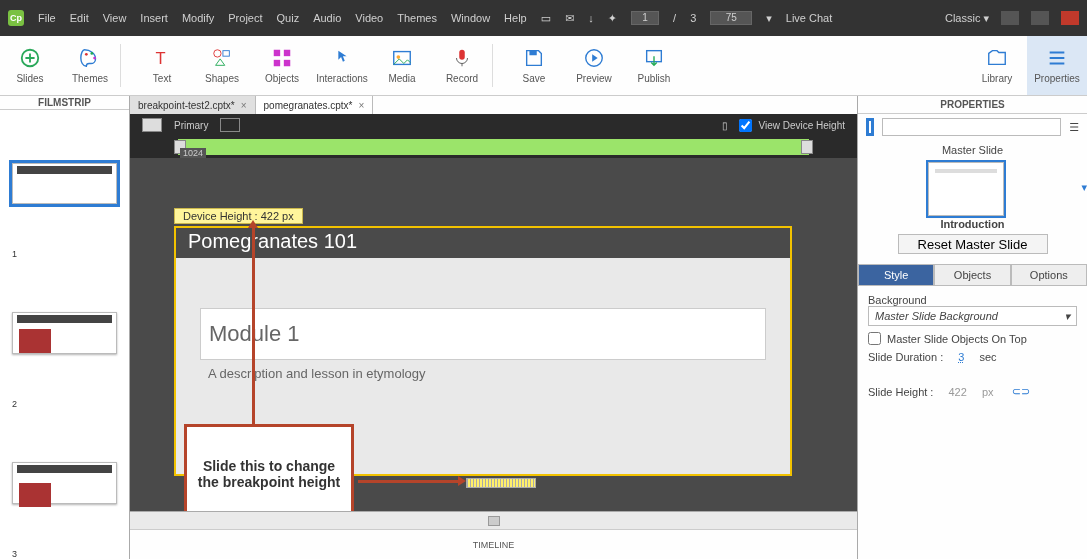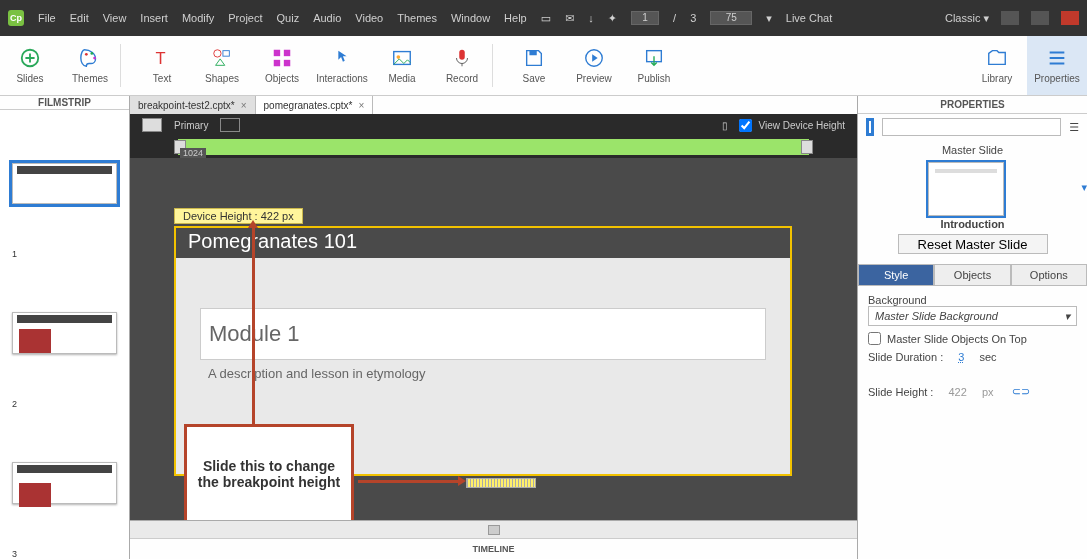--- a/index.html
+++ b/index.html
@@ -55,21 +55,21 @@
 
 .draghandle { position: absolute; left: 336px; top: 320px; width: 70px; height: 10px; background: #fff06a; border: 1px solid #aaa; background-image: repeating-linear-gradient(90deg,#aaa 0,#aaa 1px,transparent 1px,transparent 3px); cursor: ns-resize; }
 
 .callout { position: absolute; left: 54px; top: 266px; width: 170px; height: 100px; background: #fff; border: 3px solid #b5442a; display: flex; align-items: center; justify-content: center; text-align: center; font-size: 14px; font-weight: bold; padding: 8px; }
 .arrow1 { position: absolute; left: 122px; top: 65px; width: 3px; height: 202px; background: #b5442a; }
 .arrow1::before { content:''; position:absolute; top:-8px; left:-4px; border:5px solid transparent; border-bottom:8px solid #b5442a; }
 .arrow2 { position: absolute; left: 228px; top: 322px; width: 105px; height: 3px; background: #b5442a; }
 .arrow2::after { content:''; position:absolute; right:-8px; top:-4px; border:5px solid transparent; border-left:8px solid #b5442a; }
 
 .hscroll { height: 18px; background: #eaeaea; border-top: 1px solid #aaa; display:flex; align-items:center; justify-content:center; }
-.tlbar { height: 21px; background: #fefefe; border-top: 1px solid #ccc; text-align: center; font-size: 9px; font-weight: bold; color: #555; display:flex; align-items:center; justify-content:center; }
+.tlbar { height: 30px; background: #fefefe; border-top: 1px solid #ccc; text-align: center; font-size: 9px; font-weight: normal; color: #555; display:flex; align-items:center; justify-content:center; }
 
 .props { width: 230px; background: #fefefe; border-left: 1px solid #aaa; font-size: 11px; color: #444; display: flex; flex-direction: column; }
 .msicon { width: 18px; height: 18px; border: 3px solid #2e7cd3; background:#fff; display:inline-block; }
 .msrow { display:flex; align-items:center; gap:8px; padding: 4px 8px; }
 .msinput { flex:1; height:18px; border:1px solid #bbb; }
 .msthumb { width: 76px; height: 54px; background: #fff; border: 1px solid #bbb; margin: 6px auto 2px; box-shadow: 0 1px 2px rgba(0,0,0,.2); outline:2px solid #2e7cd3; position:relative; }
 .msthumb::before { content:''; position:absolute; left:6px; top:6px; right:6px; height:4px; background:#ddd; }
 .mslbl { text-align:center; font-weight:bold; font-size:11px; }
 .bbtn { display:block; margin: 4px auto; width: 150px; height: 20px; border: 1px solid #bbb; background: #f4f4f4; font-size: 13px; cursor:pointer; }
 .ptabs { display:flex; margin-top: 6px; }

